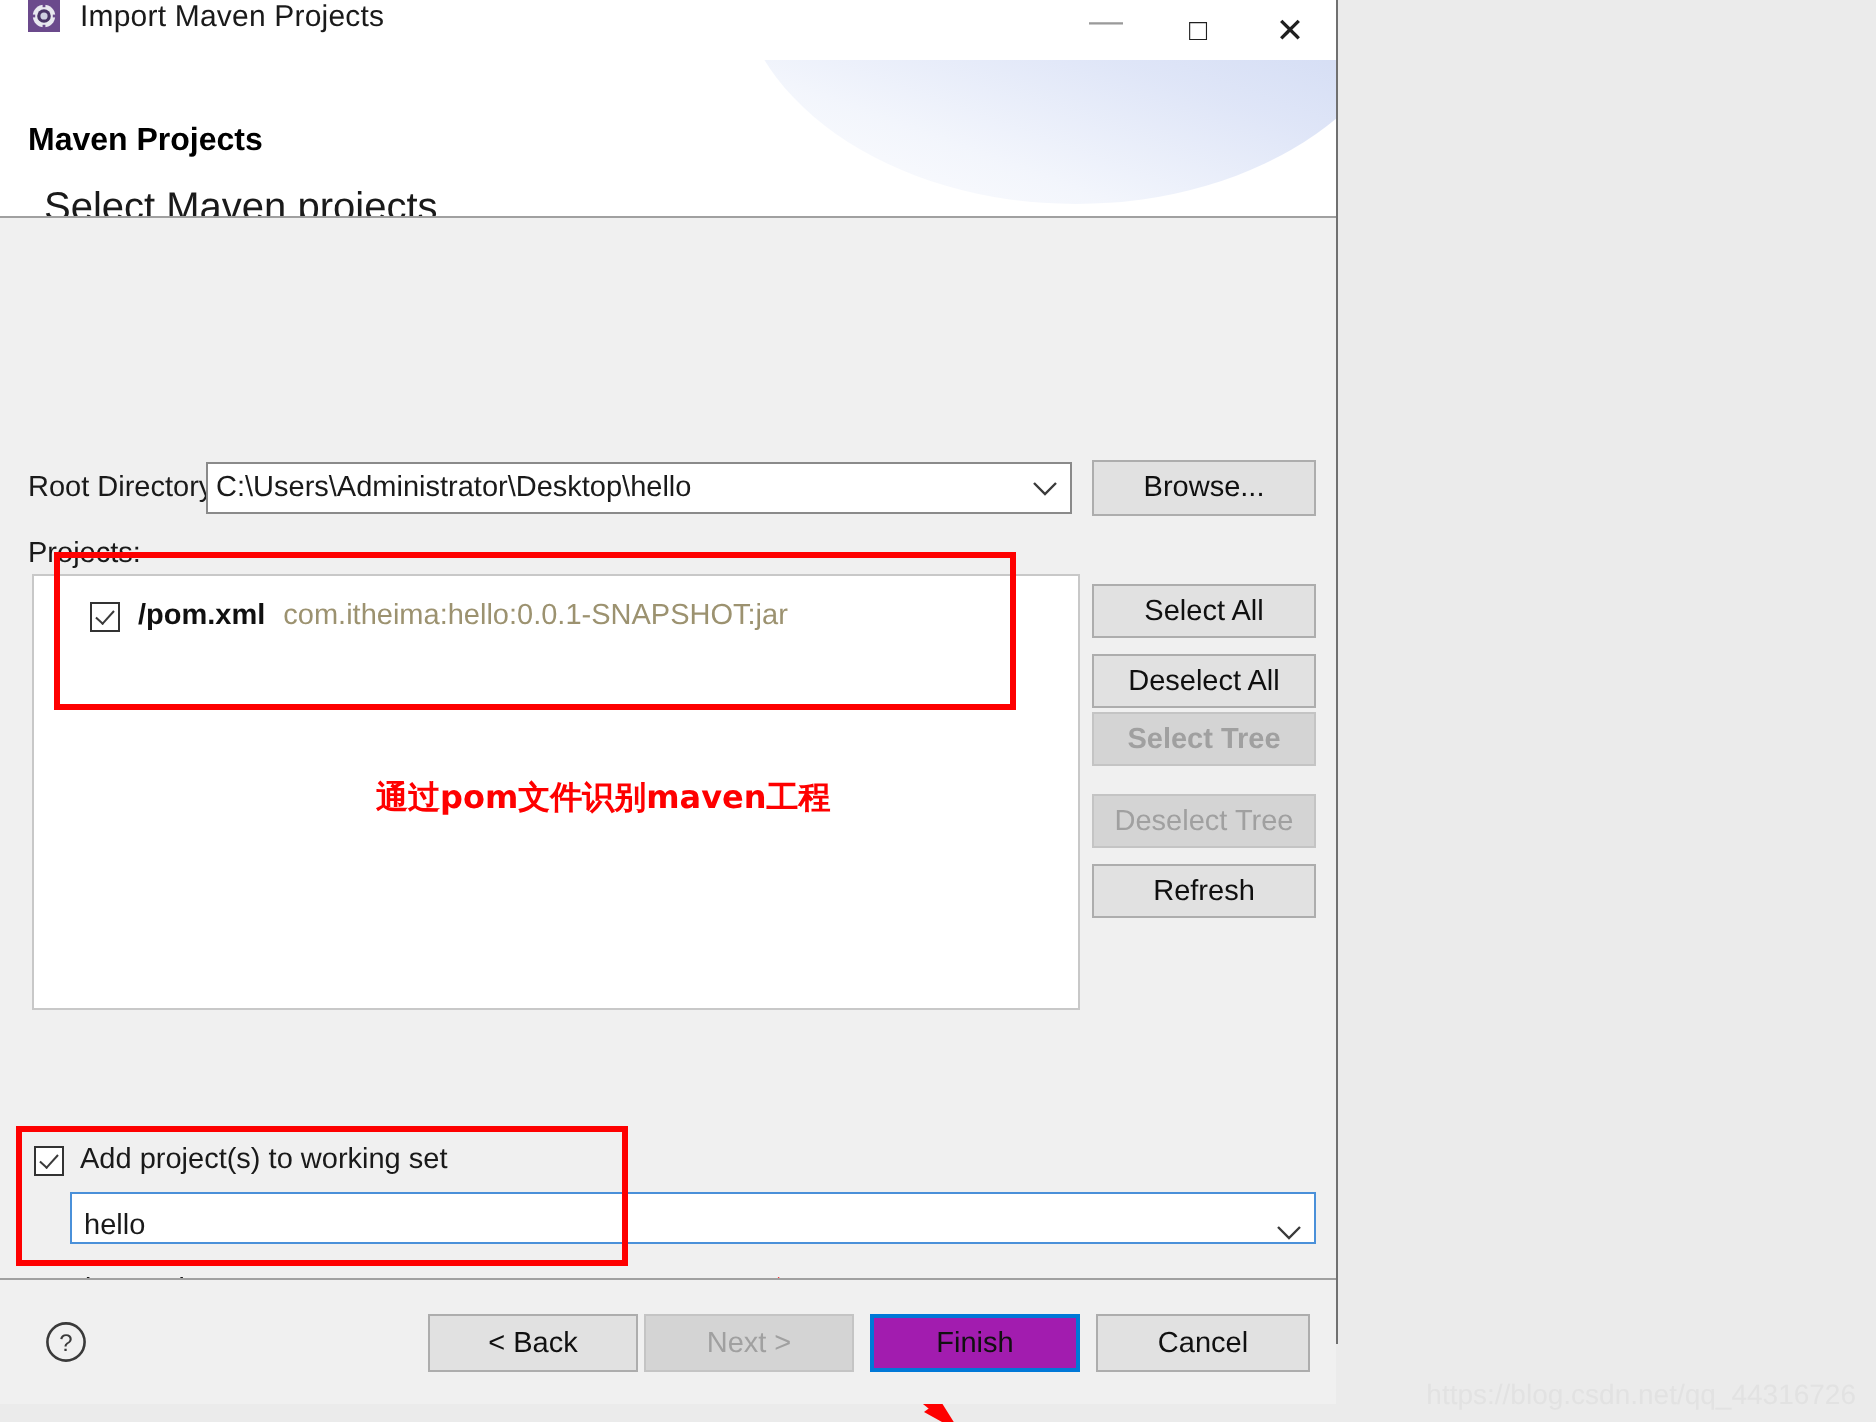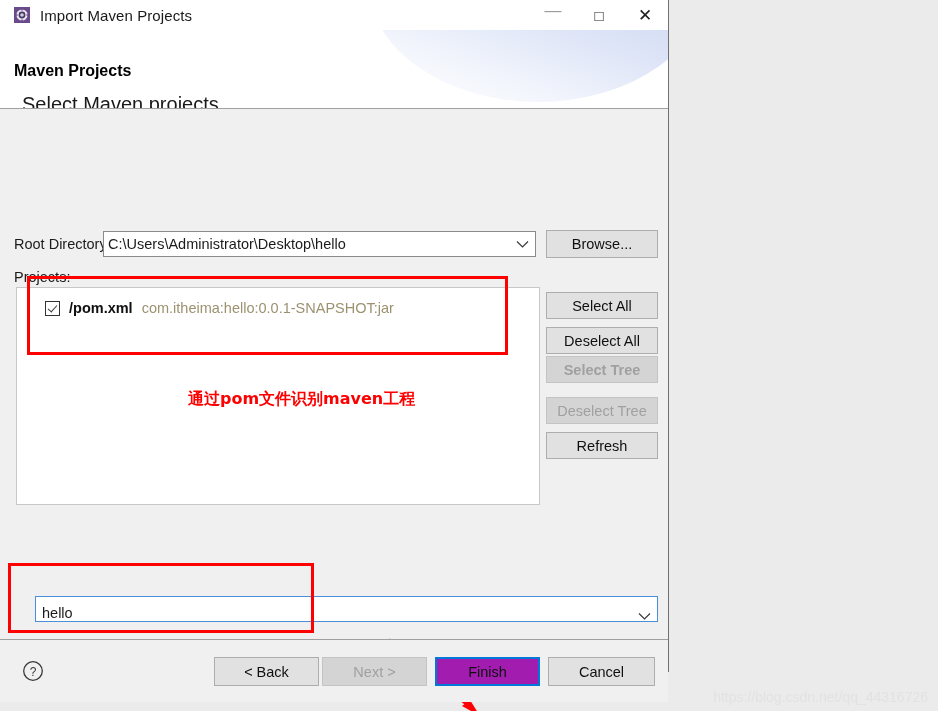--- a/index.html
+++ b/index.html
@@ -27,21 +27,20 @@
     border-bottom: 1px solid #707070;
     box-sizing: border-box;
   }
 
   
   #titlebar {
     position: relative;
     height: 30px;
     background: #ffffff;
     display: flex;
-    align-items: center;
   }
   #app-icon {
     width: 16px;
     height: 16px;
     margin-left: 14px;
     margin-right: 10px;
     flex: 0 0 auto;
   }
   #title-text {
     font-size: 15px;
@@ -414,20 +413,24 @@
     </div>
 
     <div class="btn side-btn" id="btn-select-all">Select All</div>
     <div class="btn side-btn" id="btn-deselect-all">Deselect All</div>
     <div class="btn side-btn disabled" id="btn-select-tree">Select Tree</div>
     <div class="btn side-btn disabled" id="btn-deselect-tree">Deselect Tree</div>
     <div class="btn side-btn" id="btn-refresh">Refresh</div>
 
     <div id="annotation">通过pom文件识别maven工程</div>
 
+    <div id="ws-check-row">
+      <span class="checkbox"></span>
+      <span id="ws-check-label">Add project(s) to working set</span>
+    </div>
     <div id="ws-combo">
       <div id="ws-combo-value">hello</div>
       <div class="combo-arrow">
         <svg width="13" height="9" viewBox="0 0 13 9">
             <path d="M1 1.5 L6.5 7 L12 1.5" fill="none" stroke="#3a3a3a" stroke-width="1.2"></path>
           </svg>
       </div>
     </div>
 
     <div id="advanced-row">

